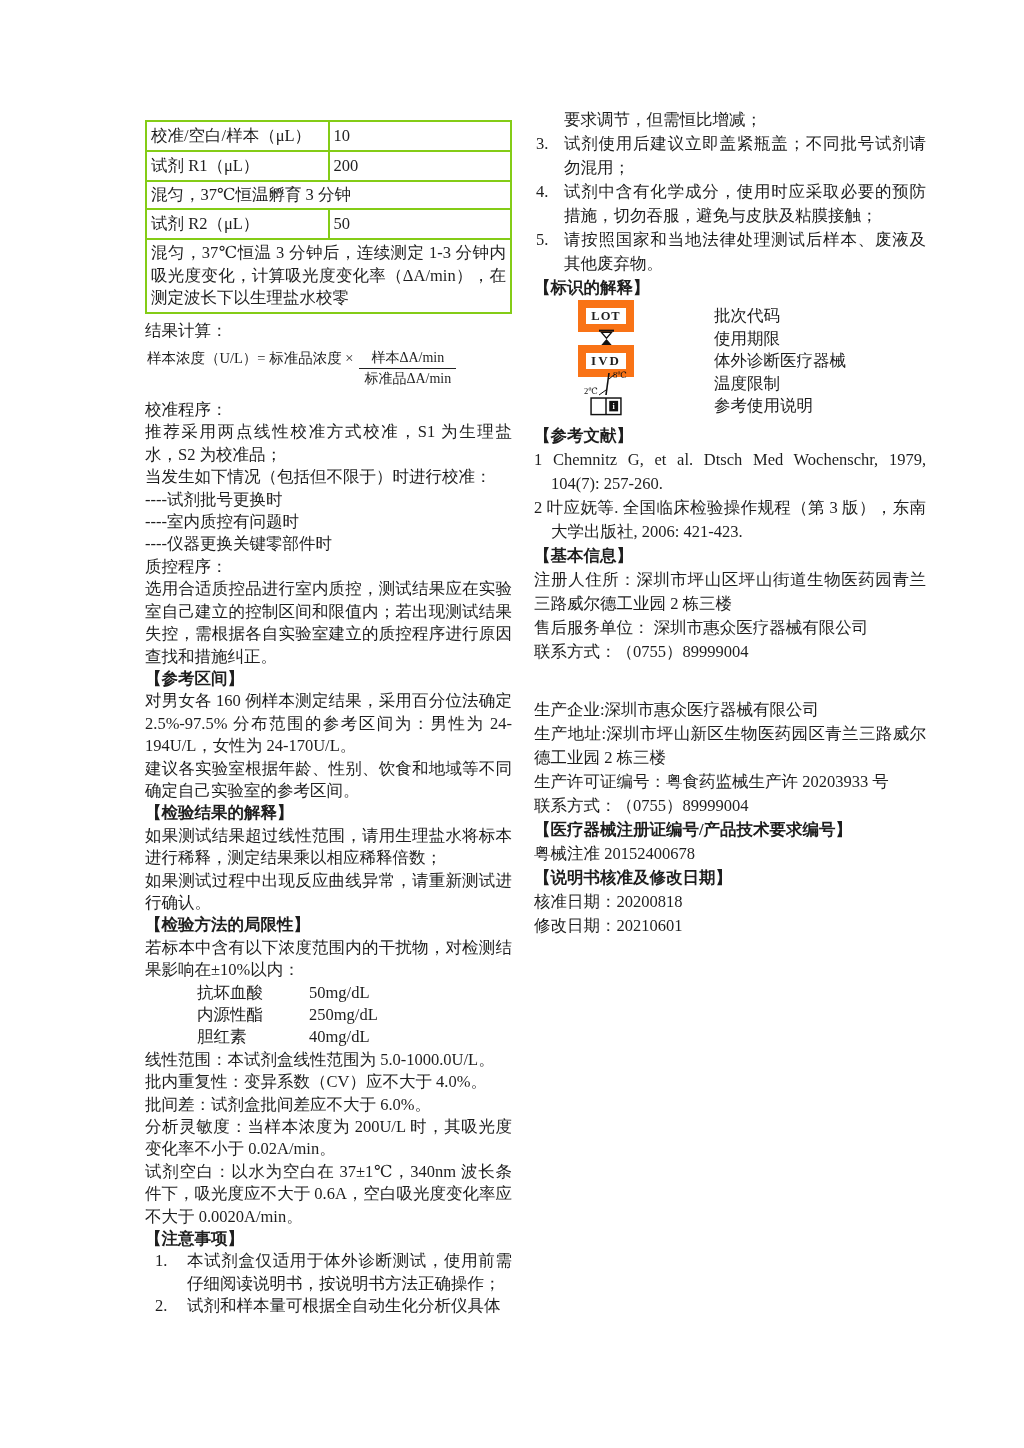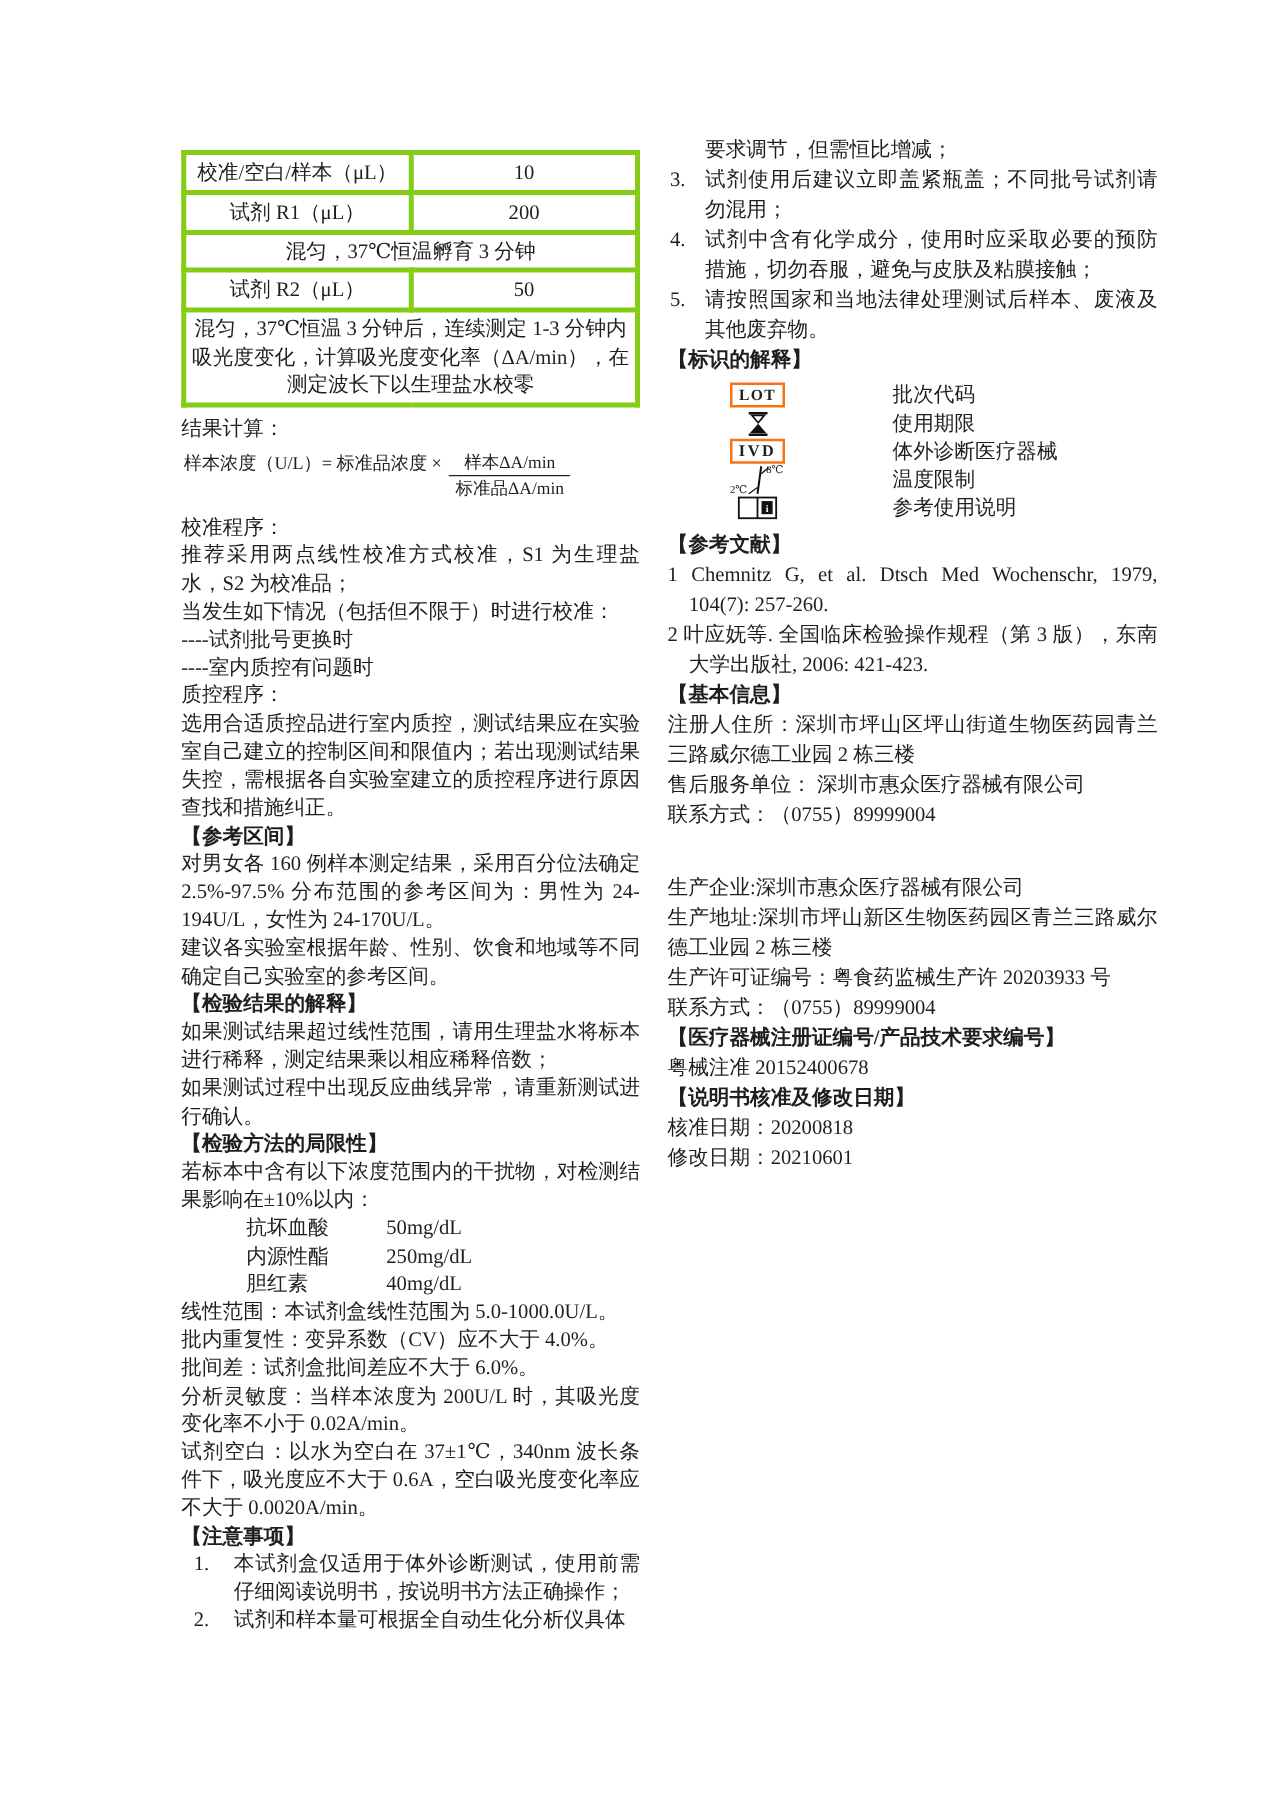--- a/index.html
+++ b/index.html
@@ -5,21 +5,21 @@
   html,body{margin:0;padding:0;background:#e8e8e8;}
   .page{position:relative;width:1024px;height:1448px;background:#ffffff;margin:0 auto;
         font-family:"Liberation Serif","DejaVu Serif",serif;color:#1e1e1e;overflow:hidden;}
   .col{position:absolute;text-align:justify;}
   .col-left{left:145px;top:120px;width:367px;font-size:16.5px;line-height:22.4px;}
   .col-right{left:534px;top:108px;width:392px;font-size:16.5px;line-height:24px;}
   p{margin:0;}
   .sec-title{font-weight:bold;text-align:left;}
   
   .proc-table{width:100%;border-collapse:collapse;border:2px solid #000;margin-bottom:6px;}
-  .proc-table td{border:4px solid #84cc16;text-align:center;padding:2px 4px;line-height:22.4px;}
+  .proc-table td{border:2px solid #84cc16;padding:2px 4px;line-height:22.4px;}
   .proc-table td.lab,.proc-table td.val{height:24px;}
   .proc-table td.lab{width:50%;}
   
   .formula{display:flex;align-items:flex-start;margin:7px 0 11px 2px;font-size:14.5px;line-height:normal;text-align:left;}
   .frac{display:inline-block;margin-left:6px;text-align:center;font-size:14px;}
   .f-num{display:block;padding:0 5px 1px;}
   .f-den{display:block;border-top:1.4px solid #222;padding:1px 5px 0;}
   
   .li{display:flex;}
   .li .n{flex:0 0 42px;padding-left:10px;box-sizing:border-box;text-align:left;}
@@ -27,21 +27,21 @@
   .col-right .li .n{flex:0 0 30px;padding-left:2px;}
   .cont-line{padding-left:30px;text-align:left;}
   
   .intf{display:flex;margin-left:52px;text-align:left;}
   .intf .nm{width:112px;}
   
   .sym-sec{margin:5px 0 6px;}
   .sym-row{display:flex;align-items:center;height:22.5px;}
   .sym-icon{flex:0 0 80px;margin-left:32px;display:flex;justify-content:center;align-items:center;}
   .sym-meaning{margin-left:68px;white-space:nowrap;text-align:center;}
-  .sym-box{display:inline-block;border:2px solid #f97316;padding:0 5px;font-size:12.5px;line-height:16px;
+  .sym-box{display:inline-block;border:8px solid #f97316;padding:0 5px;font-size:12.5px;line-height:16px;
            letter-spacing:1px;font-weight:bold;font-family:"Liberation Serif",serif;}
   .sym-box.ivd{letter-spacing:2px;font-size:13px;}
   
   .ref{padding-left:17px;text-indent:-17px;}
   .manu-block{margin-top:34px;}
   .just{text-align:justify;}
 </style>
 </head>
 <body>
 
@@ -79,20 +79,21 @@
         <span class="f-num">样本ΔA/min</span>
         <span class="f-den">标准品ΔA/min</span>
       </span>
     </div>
 
     <p>校准程序：</p>
     <p class="just">推荐采用两点线性校准方式校准，S1 为生理盐水，S2 为校准品；</p>
     <p class="just">当发生如下情况（包括但不限于）时进行校准：</p>
     <p>----试剂批号更换时</p>
     <p>----室内质控有问题时</p>
+    <p>----仪器更换关键零部件时</p>
 
     <p>质控程序：</p>
     <p class="just">选用合适质控品进行室内质控，测试结果应在实验室自己建立的控制区间和限值内；若出现测试结果失控，需根据各自实验室建立的质控程序进行原因查找和措施纠正。</p>
 
     <p class="sec-title">【参考区间】</p>
     <p class="just">对男女各 160 例样本测定结果，采用百分位法确定 2.5%-97.5% 分布范围的参考区间为：男性为 24-194U/L，女性为 24-170U/L。</p>
     <p class="just">建议各实验室根据年龄、性别、饮食和地域等不同确定自己实验室的参考区间。</p>
 
     <p class="sec-title">【检验结果的解释】</p>
     <p class="just">如果测试结果超过线性范围，请用生理盐水将标本进行稀释，测定结果乘以相应稀释倍数；</p>

